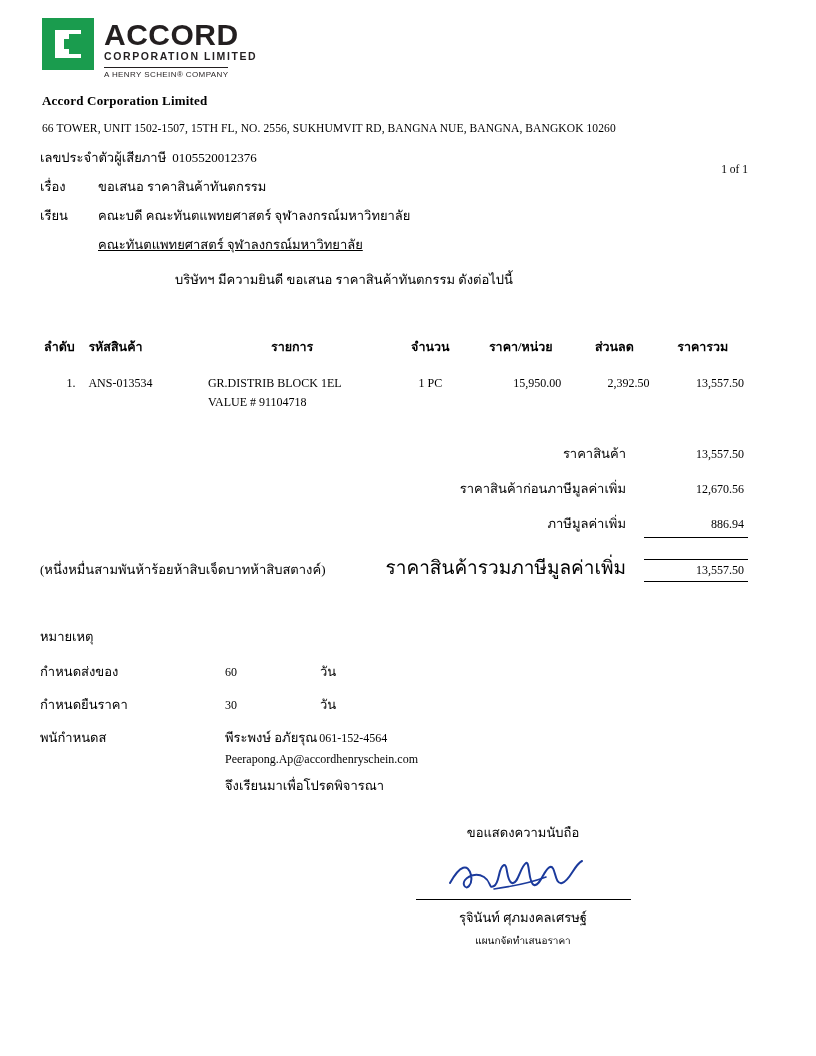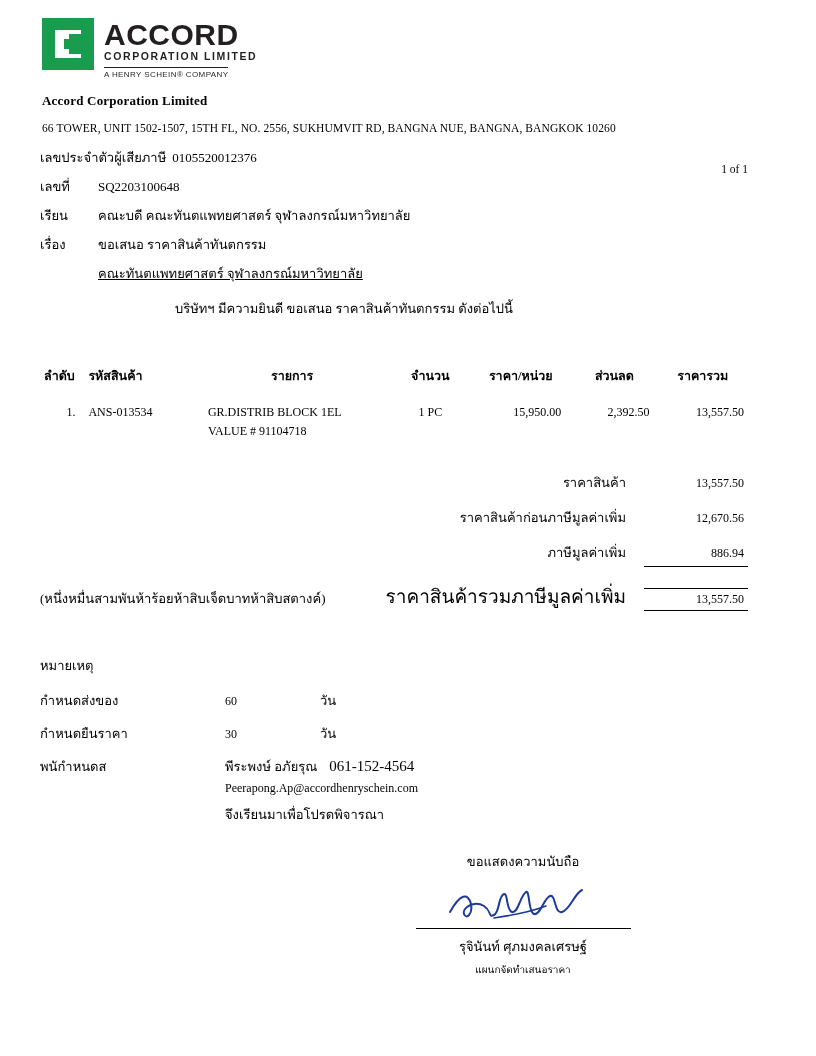--- a/index.html
+++ b/index.html
@@ -256,21 +256,21 @@
   .note-val { width: 95px; flex: none; font-size: 12px; }
   .note-unit { flex: none; }
 
   .sales-row {
     display: flex;
     align-items: baseline;
     margin-bottom: 4px;
   }
   .sales-label { width: 185px; flex: none; }
   .sales-name { font-size: 13px; }
-  .sales-phone { margin-left: 12px; font-size: 15px; }
+  .sales-phone { margin-left: 2px; font-size: 12px; }
   .sales-email {
     margin-left: 185px;
     font-size: 12px;
     margin-bottom: 6px;
   }
   .closing {
     margin-left: 185px;
     font-size: 13px;
     margin-top: 8px;
   }
@@ -329,33 +329,29 @@
   <div class="company-addr">66 TOWER, UNIT 1502-1507, 15TH FL, NO. 2556, SUKHUMVIT RD, BANGNA NUE, BANGNA, BANGKOK 10260</div>
 
   <div class="info">
     <div class="page-count">1 of 1</div>
 
     <div class="info-row">
       <span class="info-label wide">เลขประจำตัวผู้เสียภาษี</span>
       <span class="info-value">0105520012376</span>
     </div>
 
+
     <div class="info-row">
-      <span class="info-label">เลขที่</span>
-      <span class="info-value">SQ2203100648</span>
+      <span class="info-label">เรื่อง</span>
+      <span class="info-value">ขอเสนอ ราคาสินค้าทันตกรรม</span>
     </div>
 
     <div class="info-row">
       <span class="info-label">เรียน</span>
       <span class="info-value">คณะบดี คณะทันตแพทยศาสตร์ จุฬาลงกรณ์มหาวิทยาลัย</span>
-    </div>
-
-    <div class="info-row">
-      <span class="info-label">เรื่อง</span>
-      <span class="info-value">ขอเสนอ ราคาสินค้าทันตกรรม</span>
     </div>
 
     <div class="info-indent">คณะทันตแพทยศาสตร์ จุฬาลงกรณ์มหาวิทยาลัย</div>
 
     <div class="intro">บริษัทฯ มีความยินดี ขอเสนอ ราคาสินค้าทันตกรรม ดังต่อไปนี้</div>
   </div>
 
   <table class="items">
     <thead>
       <tr>

